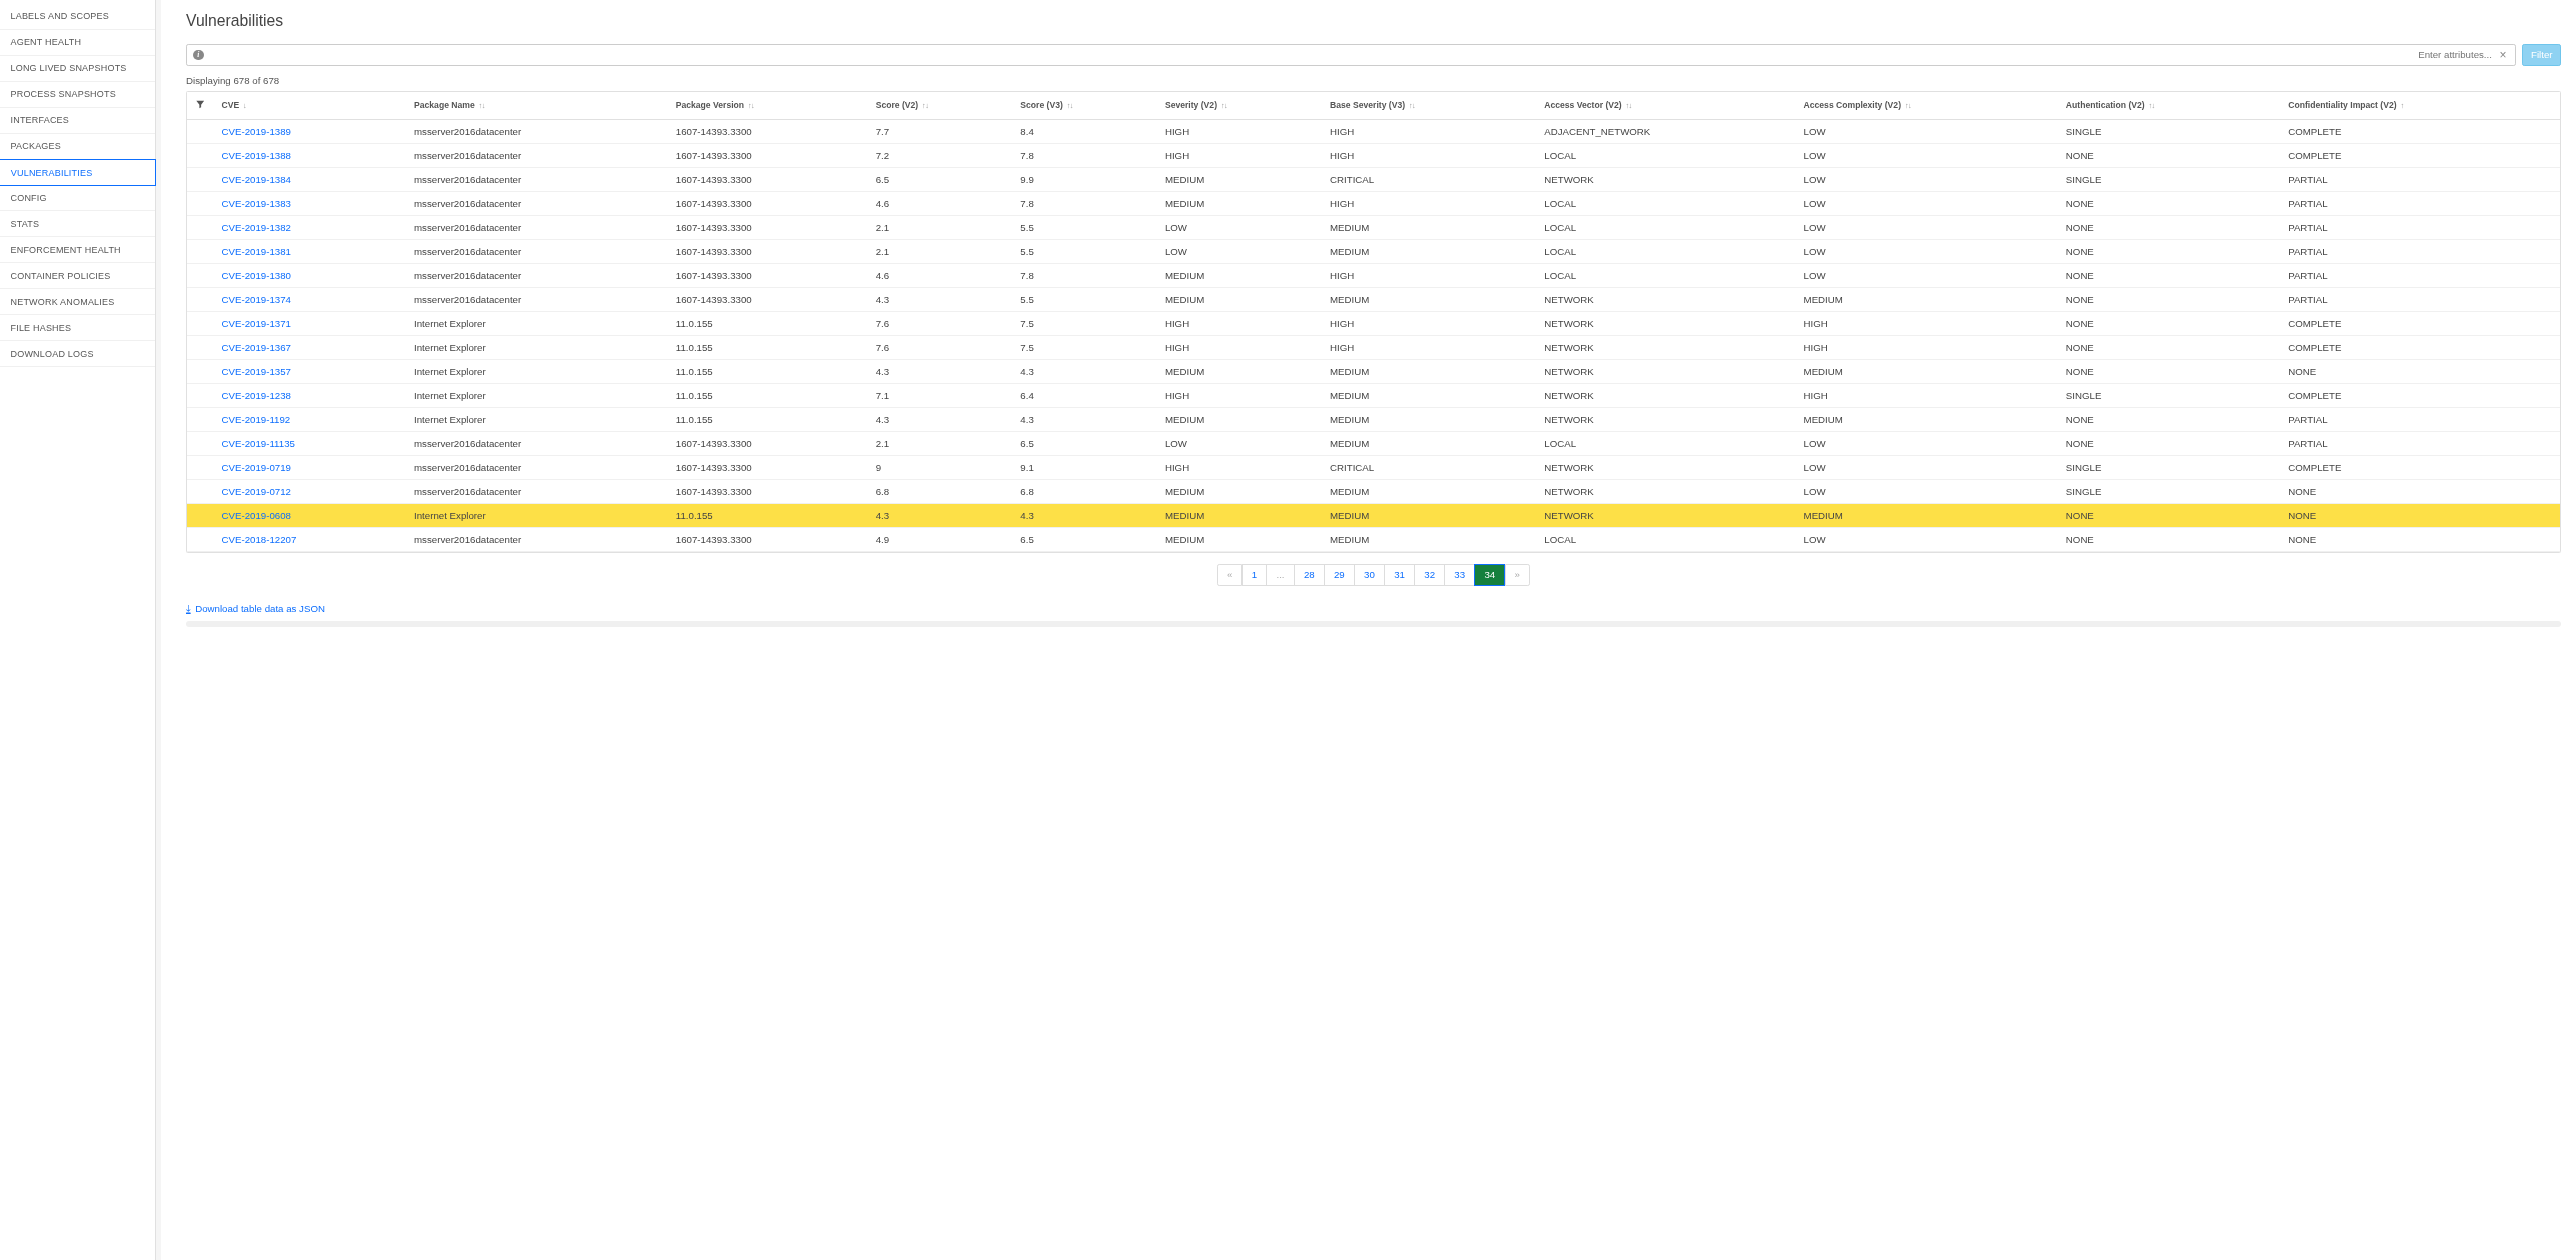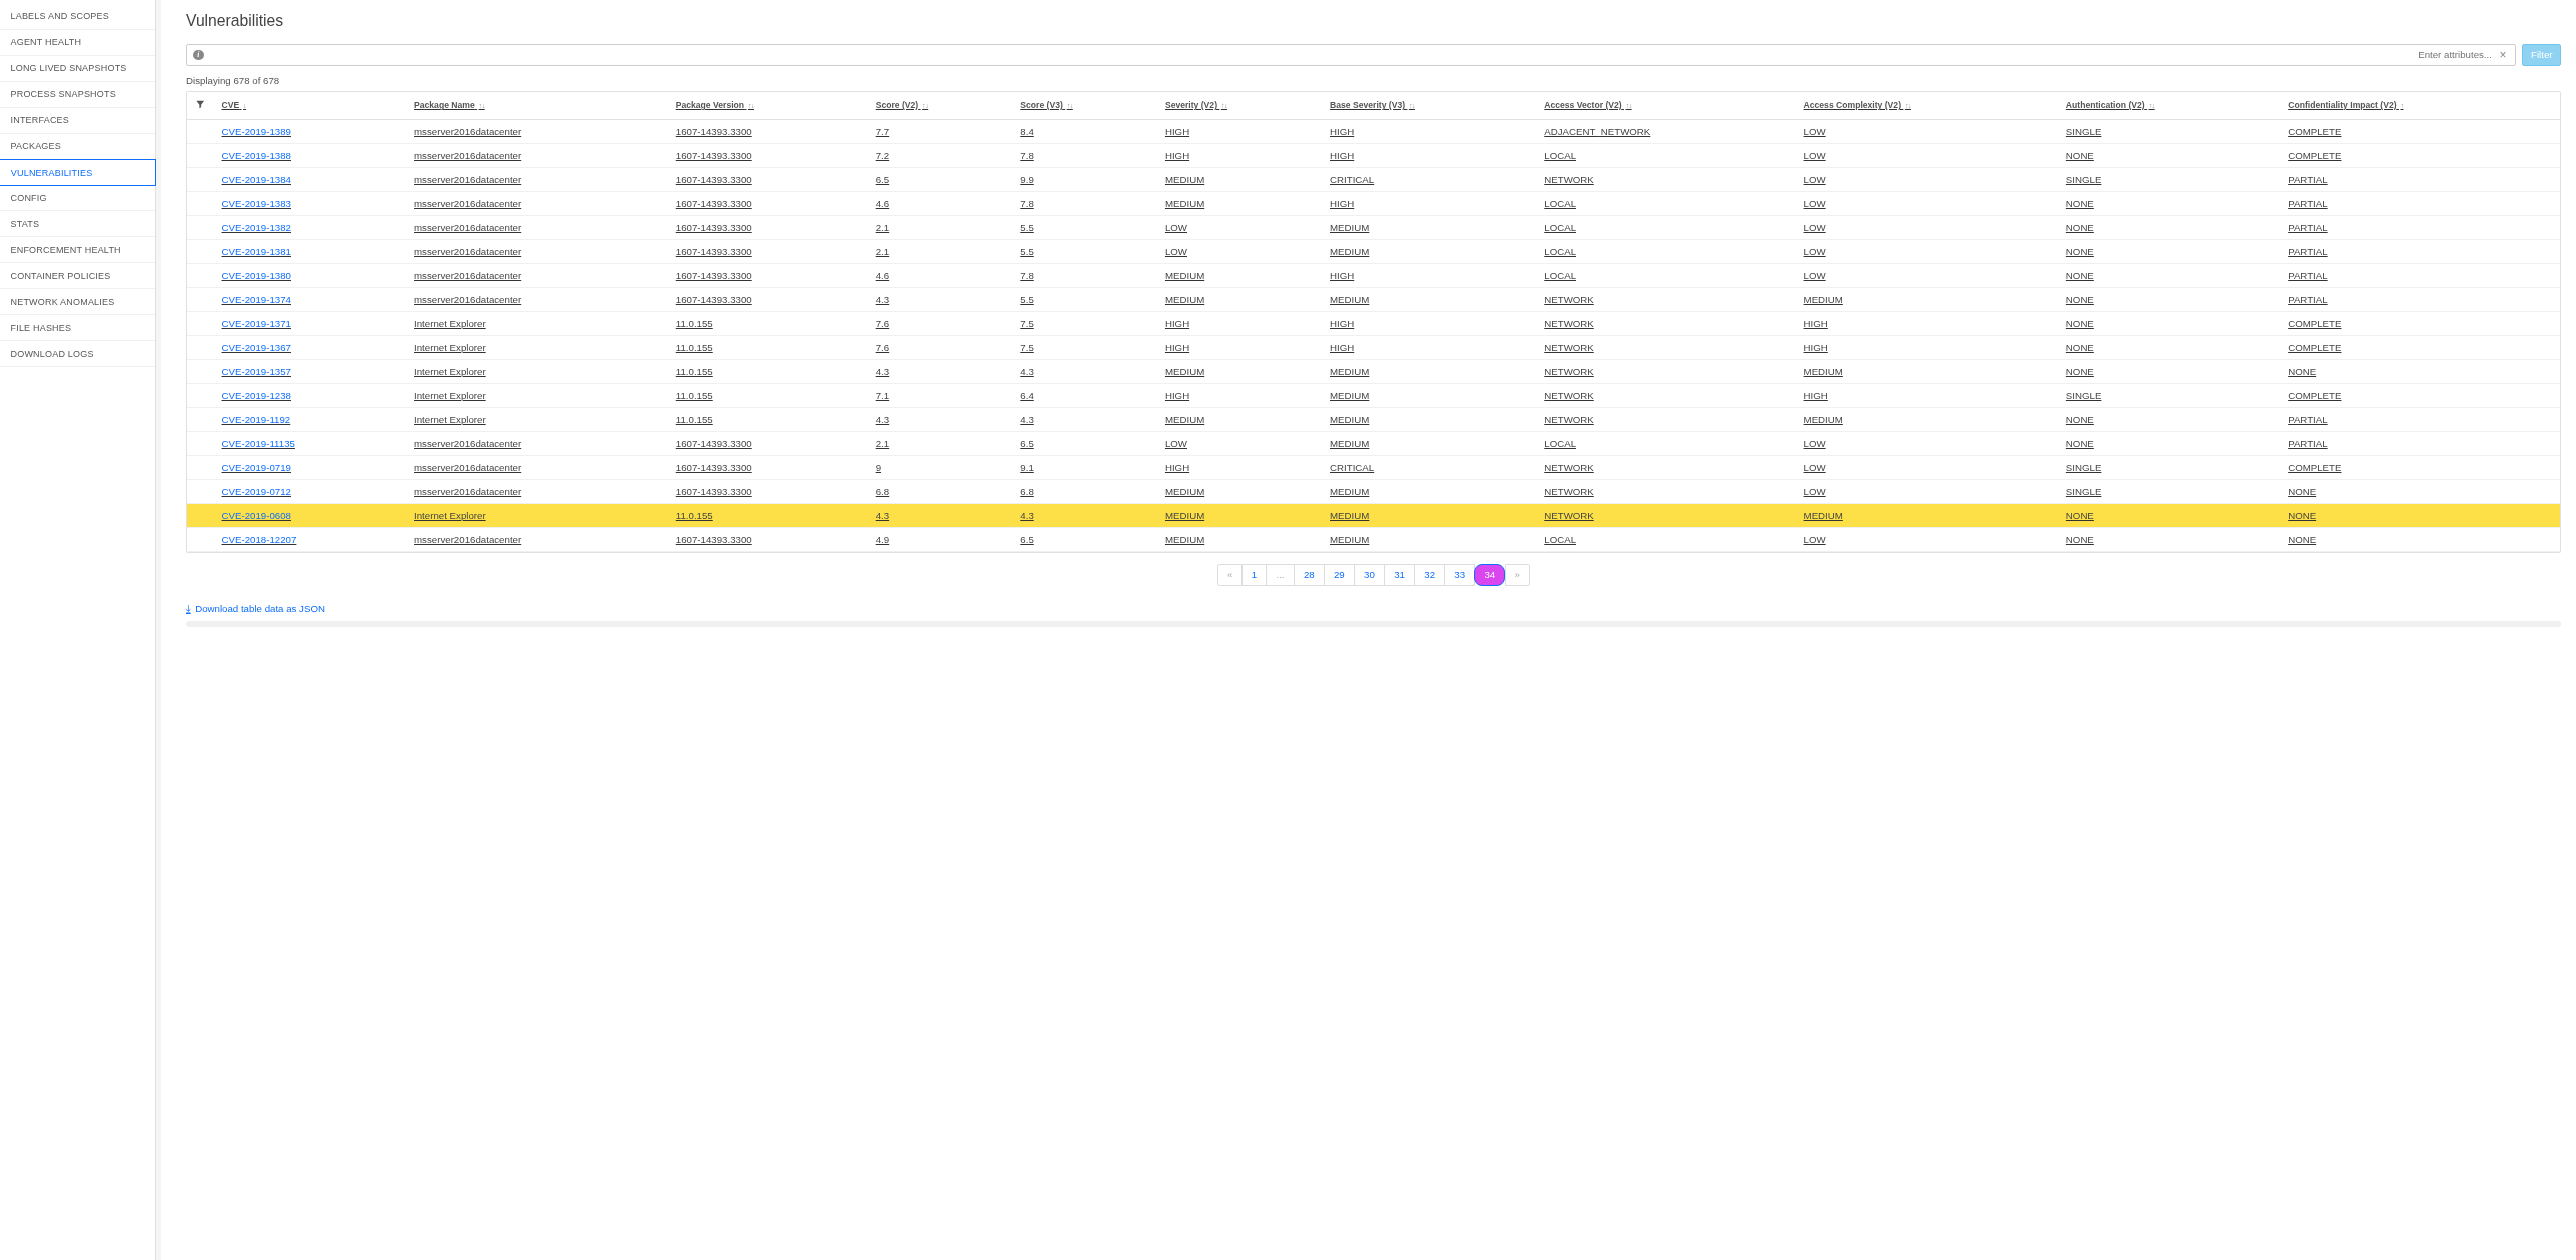--- a/index.html
+++ b/index.html
@@ -104,21 +104,20 @@
     }
     .result-count {
       font-size: 9.7px;
       color: #555;
       margin-bottom: 4.5px;
     }
     .table-scroll {
       overflow-x: auto;
       border: 0.7px solid #e0e0e0;
       border-radius: 1.5px;
-      text-decoration: underline;
     }
     table {
       border-collapse: collapse;
       width: 100%;
       min-width: 1124px;
       background: #fff;
     }
     thead th {
       text-align: left;
       font-size: 8.6px;
@@ -165,21 +164,21 @@
       border: 0.7px solid #ddd;
       background: #fff;
       color: #0d6efd;
       padding: 4.5px 9px;
       font-size: 9.7px;
       cursor: pointer;
       margin-left: -0.7px;
     }
     .page-btn:first-child { border-top-left-radius: 2.2px; border-bottom-left-radius: 2.2px; margin-left: 0;}
     .page-btn:last-child { border-top-right-radius: 2.2px; border-bottom-right-radius: 2.2px; }
-    .page-btn.active { background: #d946ef; color: #fff; border-color: #0d6efd; position: relative; z-index: 1; border-radius: 8px;}
+    .page-btn.active { background: #15803d; color: #fff; border-color: #0d6efd; position: relative; z-index: 1;}
     .page-btn.disabled { color: #aaa; cursor: default; }
 
     .download-link {
       display: inline-flex;
       align-items: center;
       gap: 4.5px;
       margin-top: 16.5px;
       color: #0d6efd;
       font-size: 9.7px;
       cursor: pointer;

